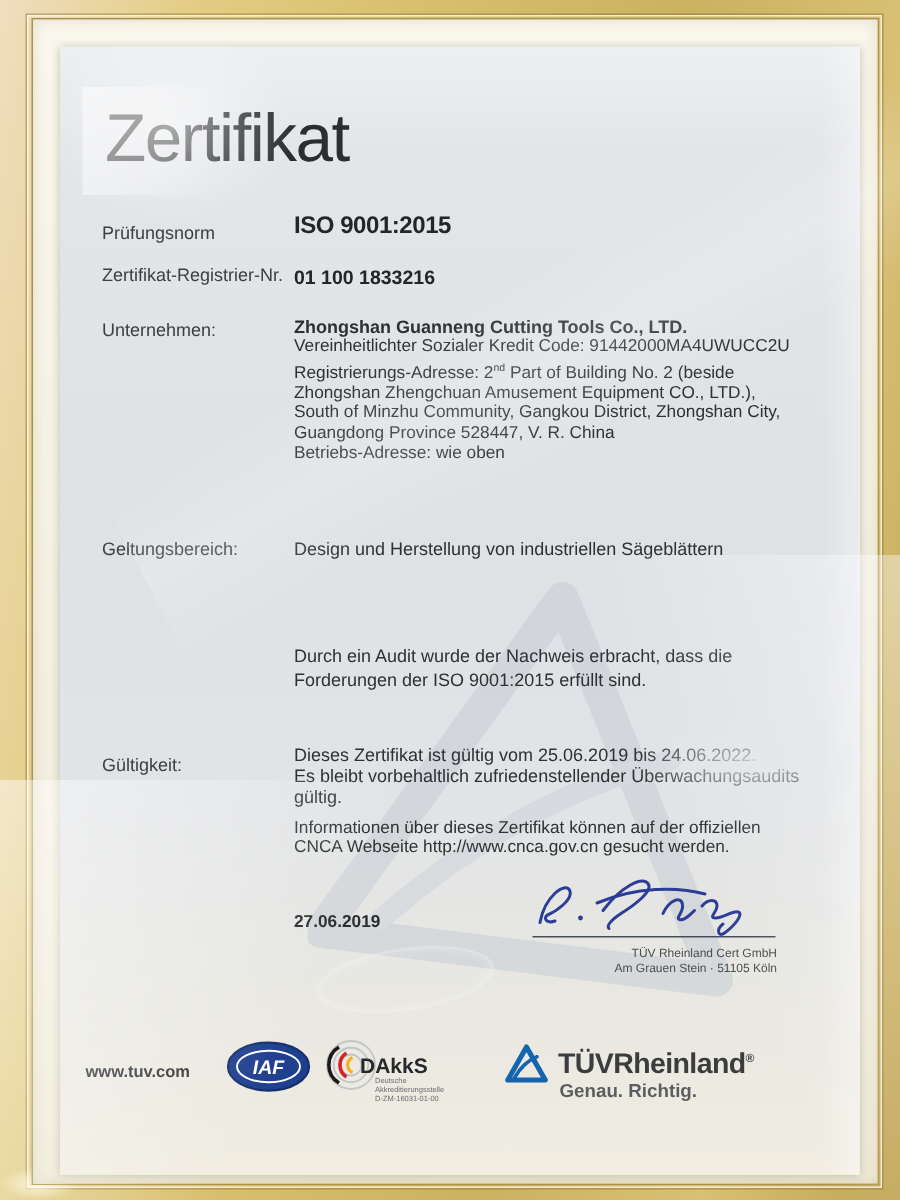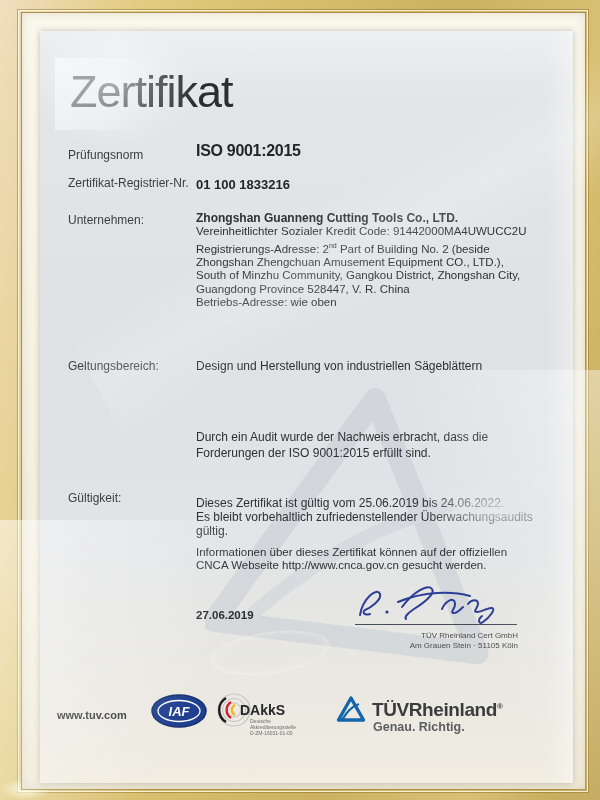--- a/index.html
+++ b/index.html
@@ -50,21 +50,21 @@
   .l-pruef{top:117px;}
   .l-reg{top:145px;}
   .v-reg{top:146px;font-size:13px;font-weight:bold;color:#232527;}
   .l-untern{top:182px;}
   .company-block{top:181px;width:345px;font-size:11.5px;line-height:13.4px;}
   .company-name{font-weight:bold;font-size:12px;}
   .company-block sup{font-size:7px;}
   .l-gelt{top:328px;}
   .v-gelt{top:328px;font-size:12px;}
   .audit-block{top:399px;font-size:12px;line-height:15.5px;}
-  .l-gueltig{top:460px;}
+  .l-gueltig{top:472px;}
   .gueltig-block{top:465px;font-size:12px;line-height:14px;}
   .info-block{top:515px;font-size:11.5px;line-height:13.2px;}
   .v-date{top:578px;font-size:11.5px;font-weight:bold;color:#2a2c2e;}
   .sig-svg{left:312px;top:550px;width:172px;height:46px;}
   .sig-line{left:315px;top:593px;width:162px;border-top:1.5px solid #474c58;height:0;}
   .issuer{left:300px;top:600px;width:178px;text-align:right;font-size:8px;line-height:9.5px;color:#4a4d50;}
   
   .website{left:17px;top:678px;font-size:11px;font-weight:bold;color:#2f3133;}
   .iaf{left:110px;top:662px;}
   .dakks{left:172px;top:660px;}

